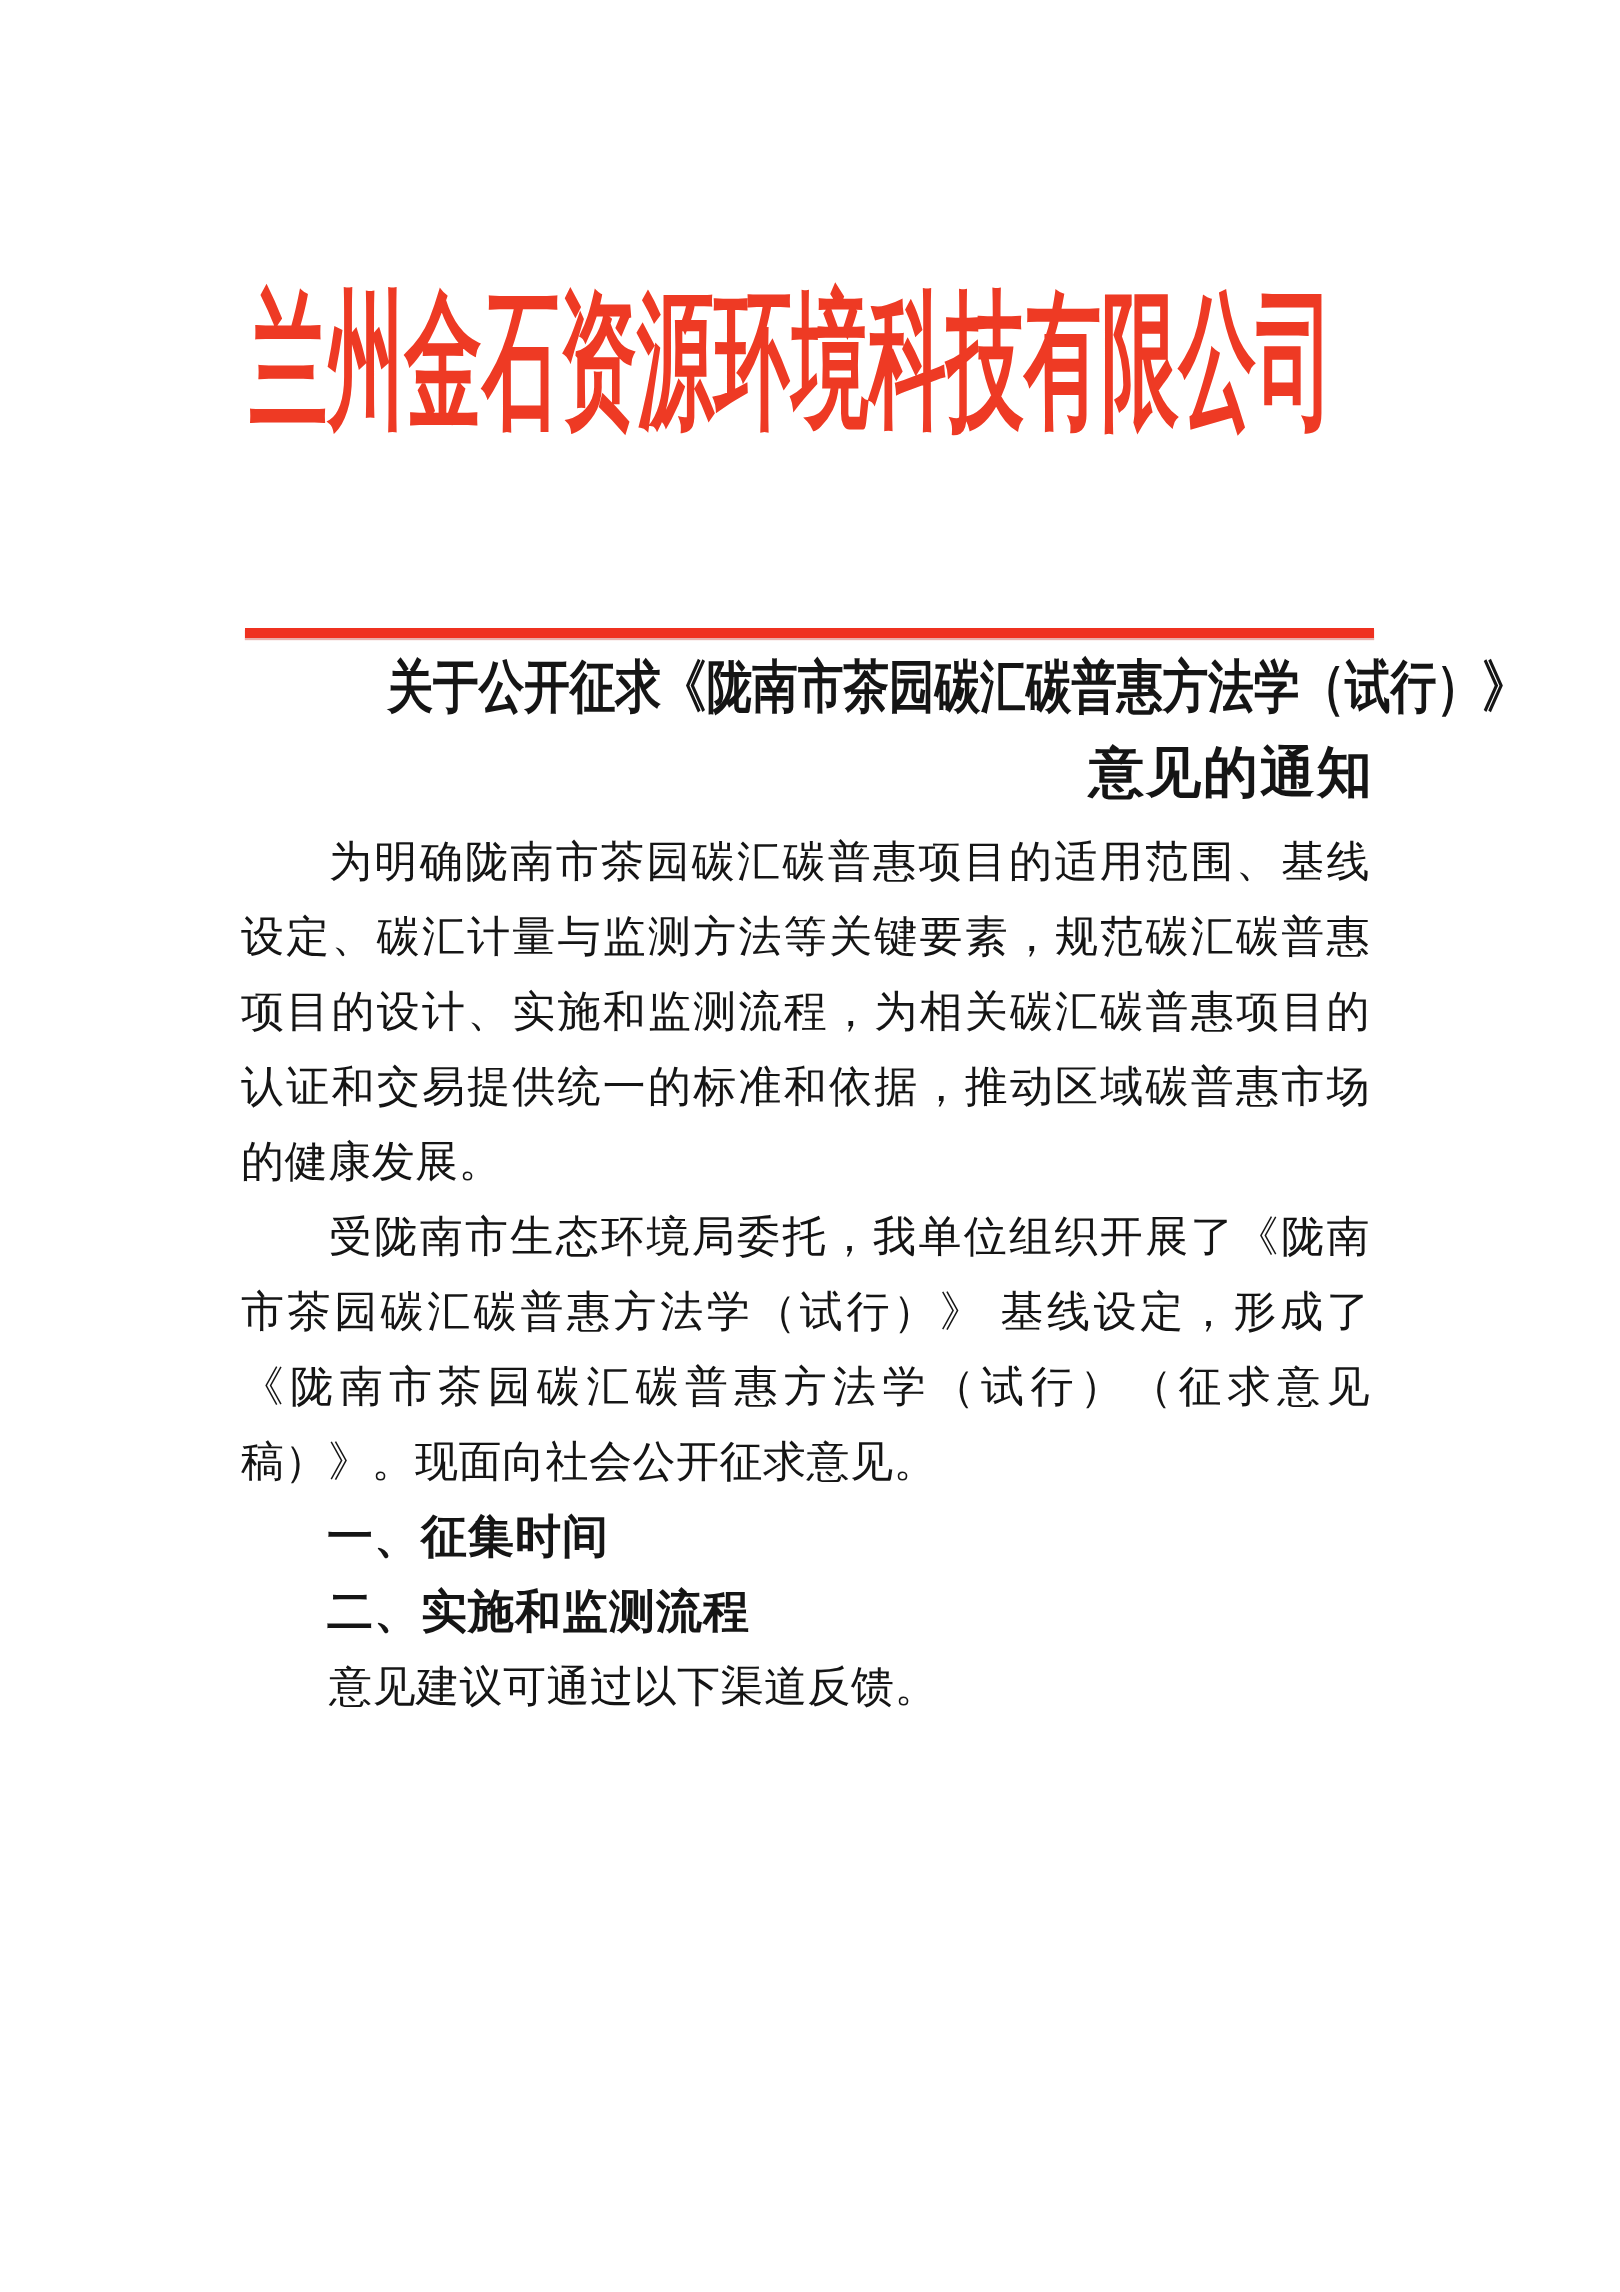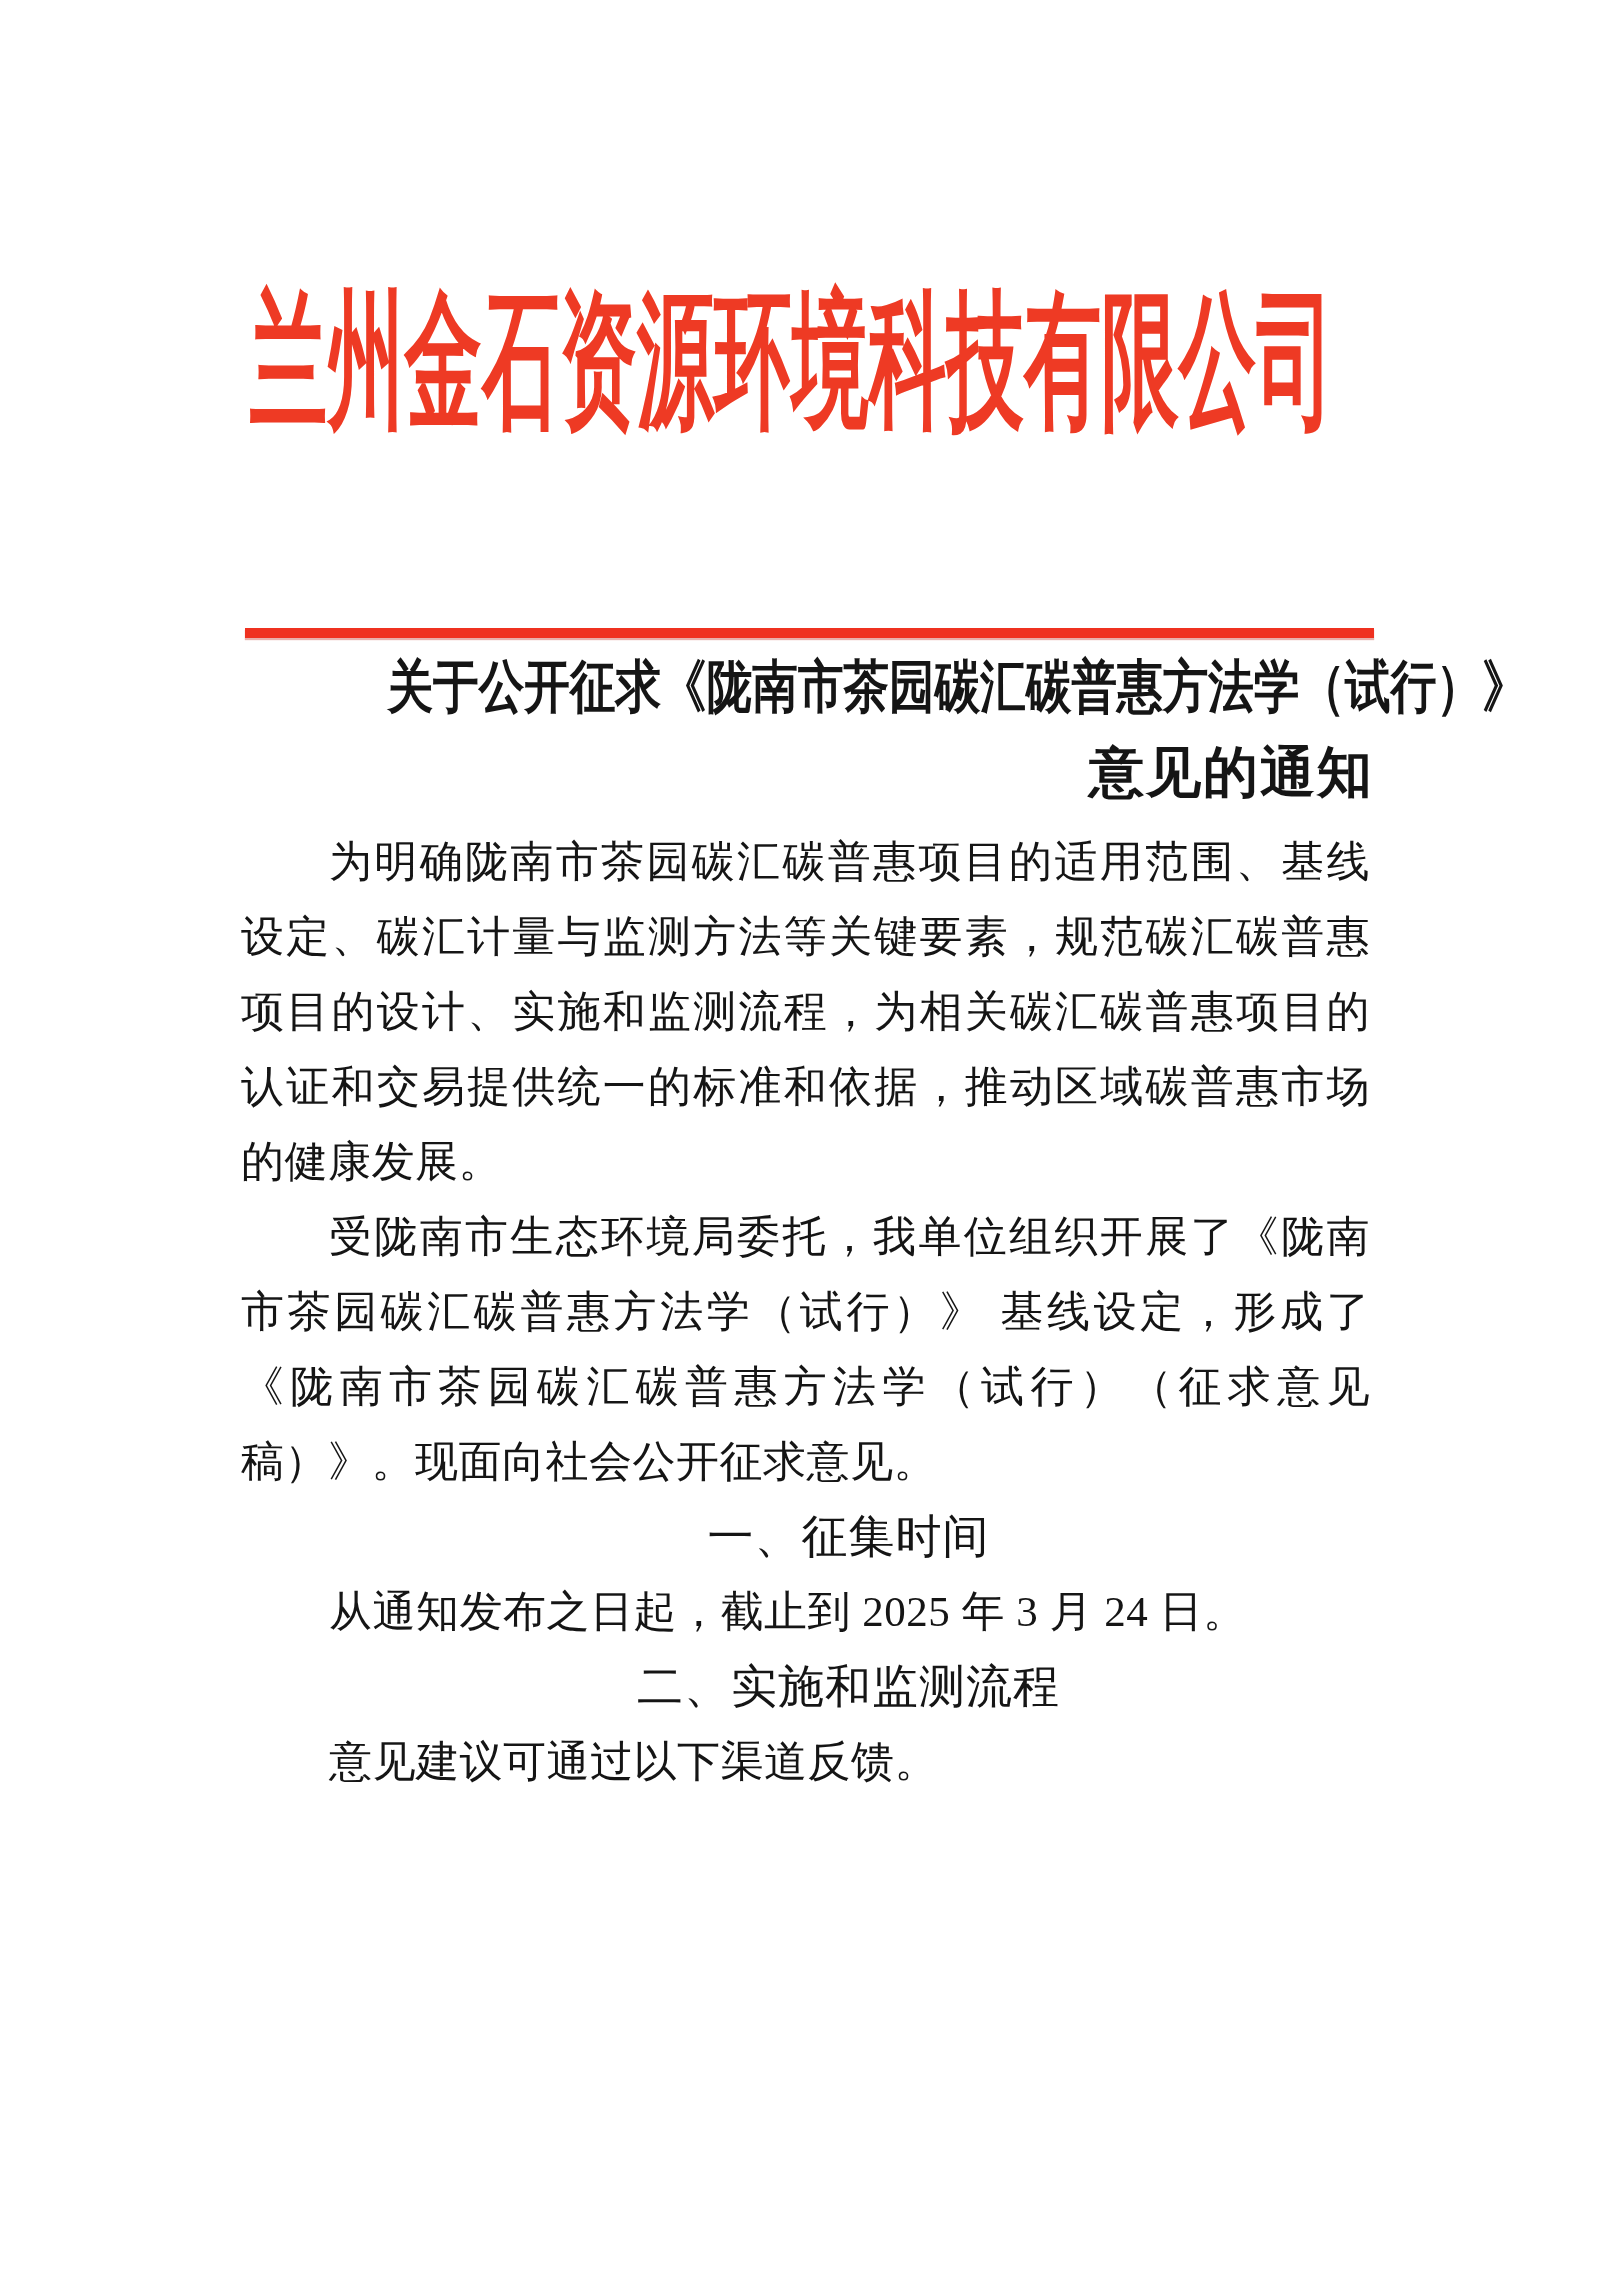--- a/index.html
+++ b/index.html
@@ -90,25 +90,24 @@
     line-height:75px;
     text-indent:88px;
     text-align:justify;
     text-justify:inter-character;
     letter-spacing:0.5px;
   }
   .doc-heading{
     margin:0;
     font-family:"Liberation Sans","DejaVu Sans",sans-serif;
     font-size:46px;
-    font-weight:normal;
+    font-weight:bold;
     line-height:75px;
     text-indent:86px;
     letter-spacing:1px;
-    text-align:center;
   }
 </style>
 </head>
 <body>
 
 <div class="page">
 
   <div class="letterhead">
     <span class="stretch">兰州金石资源环境科技有限公司</span>
   </div>
@@ -118,19 +117,18 @@
   <div class="title-line1">
     <span class="condense">关于公开征求《陇南市茶园碳汇碳普惠方法学（试行）》</span>
   </div>
 
   <div class="title-line2">意见的通知</div>
 
   <div class="doc-body">
       <div class="doc-para">为明确陇南市茶园碳汇碳普惠项目的适用范围、基线设定、碳汇计量与监测方法等关键要素，规范碳汇碳普惠项目的设计、实施和监测流程，为相关碳汇碳普惠项目的认证和交易提供统一的标准和依据，推动区域碳普惠市场的健康发展。</div>
       <div class="doc-para">受陇南市生态环境局委托，我单位组织开展了《陇南市茶园碳汇碳普惠方法学（试行）》 基线设定，形成了《陇南市茶园碳汇碳普惠方法学（试行）（征求意见稿）》。现面向社会公开征求意见。</div>
       <div class="doc-heading">一、征集时间</div>
-      <div class="doc-para">从通知发布之日起，截止到 2025 年 3 月 24 日。</div>
       <div class="doc-heading">二、实施和监测流程</div>
       <div class="doc-para">意见建议可通过以下渠道反馈。</div>
     </div>
 
 </div>
 
 
 </body></html>

